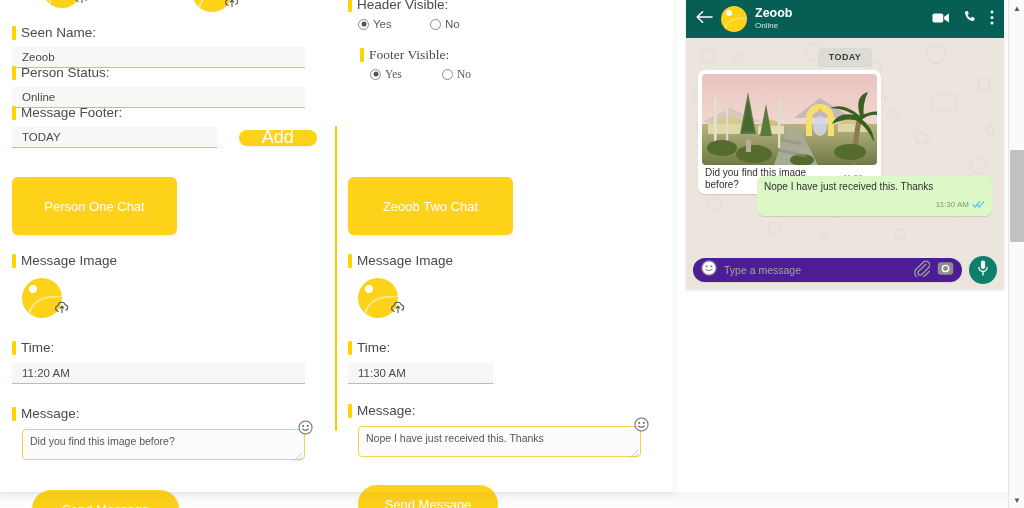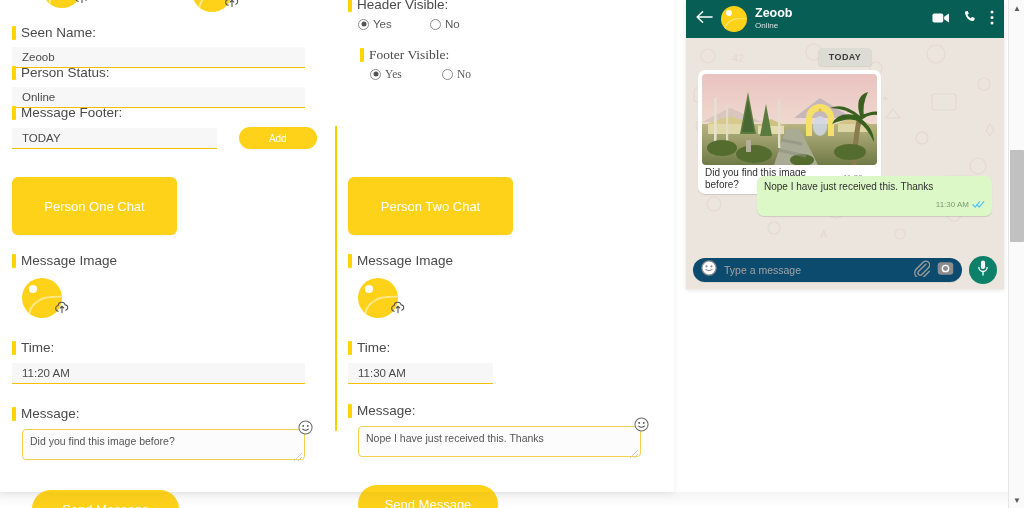--- a/index.html
+++ b/index.html
@@ -59,21 +59,21 @@
 
   
   .pill {
     display:inline-flex; align-items:center; justify-content:center;
     background:#ffd21a; color:#ffffff;
     border:0; border-radius:22px;
     font-family:"Liberation Sans", sans-serif;
     font-size:13px; cursor:pointer;
     box-shadow:0 1px 2px rgba(0,0,0,.05);
   }
-  .pill-add { width:82px; height:22px; font-size:10px; }
+  .pill-add { width:82px; height:16px; font-size:18px; }
 
   
   .sec-btn {
     width:165px; height:58px;
     background:#ffd21a; color:#ffffff;
     border:0; border-radius:6px;
     font-size:13px; cursor:pointer;
     box-shadow:0 1px 3px rgba(0,0,0,.06);
   }
 
@@ -187,21 +187,21 @@
   }
   .bub-out .bub-text { font-size:10px; color:#303030; }
   .bub-out-meta { display:flex; align-items:center; justify-content:flex-end; gap:3px; margin-top:2px; }
   .bub-out-meta .t { font-size:8px; color:#7c9b6e; }
 
   .wa-input {
     position:absolute; left:0; bottom:0; width:318px; height:38px;
     display:flex; align-items:center; padding:0 7px; gap:7px;
   }
   .wa-field {
-    flex:1; height:24px; background:#0c4a6e; border-radius:16px;
+    flex:1; height:24px; background:#4c1d95; border-radius:16px;
     display:flex; align-items:center; padding:0 8px; gap:7px;
     box-shadow:0 1px 1px rgba(0,0,0,.07);
   }
   .wa-ph { font-size:10.5px; color:#a3a3a3; flex:1; }
   .wa-mic {
     width:28px; height:28px; border-radius:50%; background:#0c8069;
     display:flex; align-items:center; justify-content:center; flex:0 0 auto;
   }
 
   
@@ -332,21 +332,21 @@
             <span>Yes</span>
           </label>
           <label class="radio-item">
             <span class="rdot"></span>
             <span>No</span>
           </label>
         </div>
       </div>
 
       <div style="position:absolute; top:227px; left:0; width:312px;">
-        <button class="sec-btn">Person Two Chat</button>
+        <button class="sec-btn">Zeoob Two Chat</button>
 
         <div class="flabel" style="margin-top:18px;">Message Image</div>
 
         <div style="margin-top:9px; margin-left:10px;">
           <div class="imgup">
             <div class="blob">
               <div class="dot"></div>
                 <div class="hill"></div>
             </div>
             <span class="cloud">

